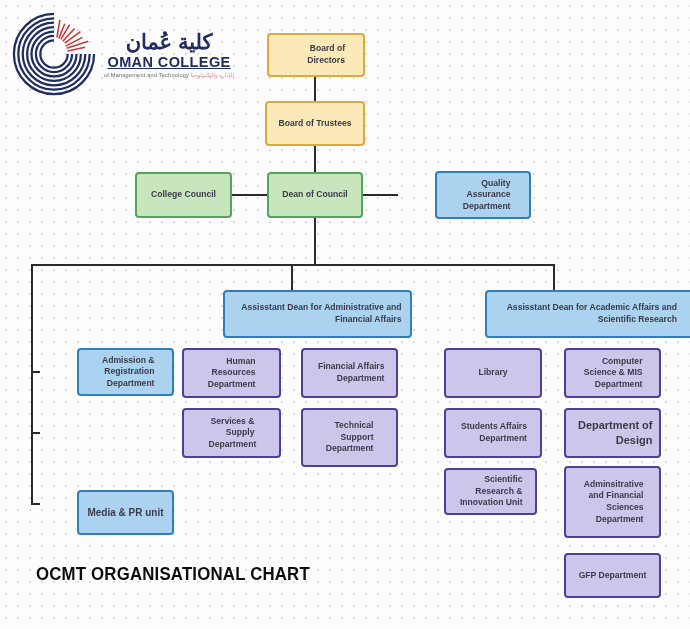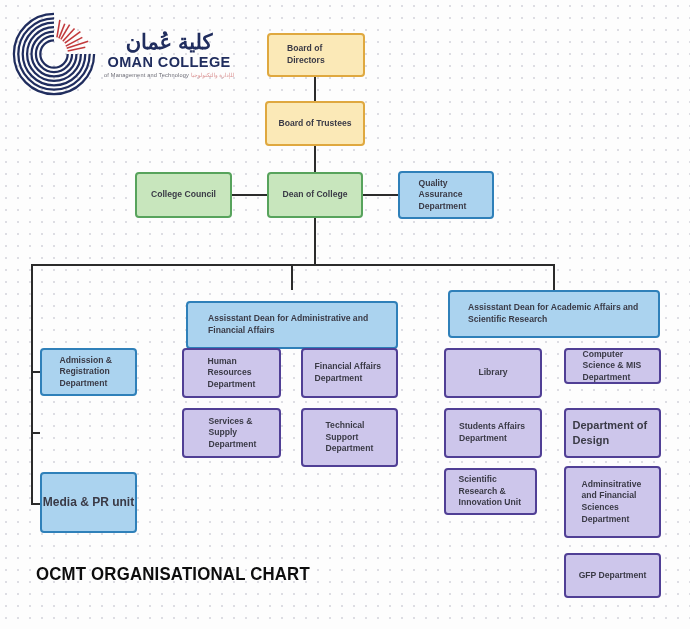--- a/index.html
+++ b/index.html
@@ -8,36 +8,36 @@
     font-family:"Liberation Sans",sans-serif;
     background-color:#fdfdfd;
     background-image:radial-gradient(circle,#dddde3 1.1px,transparent 1.1px);
     background-size:12px 12px;
   }
   .stage{position:absolute;inset:0;}
   
   .node{
     position:absolute;display:flex;align-items:center;justify-content:center;
     border:2px solid;border-radius:4px;box-sizing:border-box;
-    text-align:left;font-size:8.6px;font-weight:700;color:#3a3a46;line-height:1.35;
+    text-align:right;font-size:8.6px;font-weight:700;color:#3a3a46;line-height:1.35;
   }
   .node span{display:inline-block;}
   .yellow{background:var(--yellow-fill);border-color:var(--yellow-border);}
   .green {background:var(--green-fill); border-color:var(--green-border);}
-  .blue  {background:var(--blue-fill);  border-color:var(--blue-border);}
+  .blue  {background:var(--blue-fill);  border-color:var(--blue-border);margin-left:37px;}
   .purple{background:var(--purple-fill);border-color:var(--purple-border);}
   
   .vline,.hline{position:absolute;background:var(--connector);}
   .vline{width:2px;}
   .hline{height:2px;}
   
   .logo{position:absolute;left:10px;top:10px;display:flex;align-items:center;}
   .logo-text{margin-left:6px;text-align:center;}
   .logo-arabic{font-size:21px;font-weight:700;color:var(--logo-navy);line-height:1;}
-  .logo-name{font-size:14.5px;font-weight:700;color:var(--logo-navy);letter-spacing:.4px;margin-top:2px;}
+  .logo-name{font-size:14.5px;font-weight:700;color:var(--logo-navy);letter-spacing:.4px;margin-top:2px;text-decoration:underline;}
   .logo-tag{font-size:5.6px;color:#6a6a74;margin-top:2px;letter-spacing:.2px;}
   .logo-tag .ar{color:#d99090;}
   
   .chart-title{
     position:absolute;left:36px;top:563px;
     font-size:17.5px;font-weight:800;color:#0d0d0d;letter-spacing:.2px;
     transform:scale(.96,1.08);transform-origin:left top;white-space:nowrap;
   }
 </style>
 </head>
@@ -94,57 +94,57 @@
     <span style="max-width:58px">Board of Directors</span>
   </div>
   <div class="node yellow" style="left:265px;top:101px;width:100px;height:45px">
     <span>Board of Trustees</span>
   </div>
 
   <div class="node green" style="left:135px;top:172px;width:97px;height:46px">
     <span>College Council</span>
   </div>
   <div class="node green" style="left:267px;top:172px;width:96px;height:46px">
-    <span>Dean of College</span>
+    <span>Dean of Council</span>
   </div>
   <div class="node blue" style="left:398px;top:171px;width:96px;height:48px">
     <span style="max-width:55px">Quality Assurance Department</span>
   </div>
 
-  <div class="node blue" style="left:186px;top:301px;width:212px;height:48px">
+  <div class="node blue" style="left:186px;top:290px;width:189px;height:48px">
     <span style="max-width:168px">Assisstant Dean for Administrative and Financial Affairs</span>
   </div>
   <div class="node blue" style="left:448px;top:290px;width:212px;height:48px">
     <span style="max-width:172px">Assisstant Dean for Academic Affairs and Scientific Research</span>
   </div>
 
   <div class="node blue" style="left:40px;top:348px;width:97px;height:48px">
     <span style="max-width:58px">Admission &amp; Registration Department</span>
   </div>
-  <div class="node blue" style="left:40px;top:472px;width:97px;height:61px;font-size:12px">
+  <div class="node blue" style="left:40px;top:490px;width:97px;height:45px;font-size:10px">
     <span>Media &amp; PR unit</span>
   </div>
 
   <div class="node purple" style="left:182px;top:348px;width:99px;height:50px">
     <span style="max-width:48px">Human Resources Department</span>
   </div>
   <div class="node purple" style="left:301px;top:348px;width:97px;height:50px">
     <span style="max-width:70px">Financial Affairs Department</span>
   </div>
   <div class="node purple" style="left:182px;top:408px;width:99px;height:50px">
     <span style="max-width:46px">Services &amp; Supply Department</span>
   </div>
   <div class="node purple" style="left:301px;top:408px;width:97px;height:59px">
     <span style="max-width:48px">Technical Support Department</span>
   </div>
 
   <div class="node purple" style="left:444px;top:348px;width:98px;height:50px">
     <span>Library</span>
   </div>
-  <div class="node purple" style="left:564px;top:348px;width:97px;height:36px">
+  <div class="node purple" style="left:564px;top:348px;width:97px;height:50px">
     <span style="max-width:60px">Computer Science &amp; MIS Department</span>
   </div>
   <div class="node purple" style="left:444px;top:408px;width:98px;height:50px">
     <span style="max-width:68px">Students Affairs Department</span>
   </div>
   <div class="node purple" style="left:564px;top:408px;width:97px;height:50px;font-size:11px">
     <span style="max-width:80px">Department of Design</span>
   </div>
   <div class="node purple" style="left:444px;top:468px;width:93px;height:47px">
     <span style="max-width:64px">Scientific Research &amp; Innovation Unit</span>

